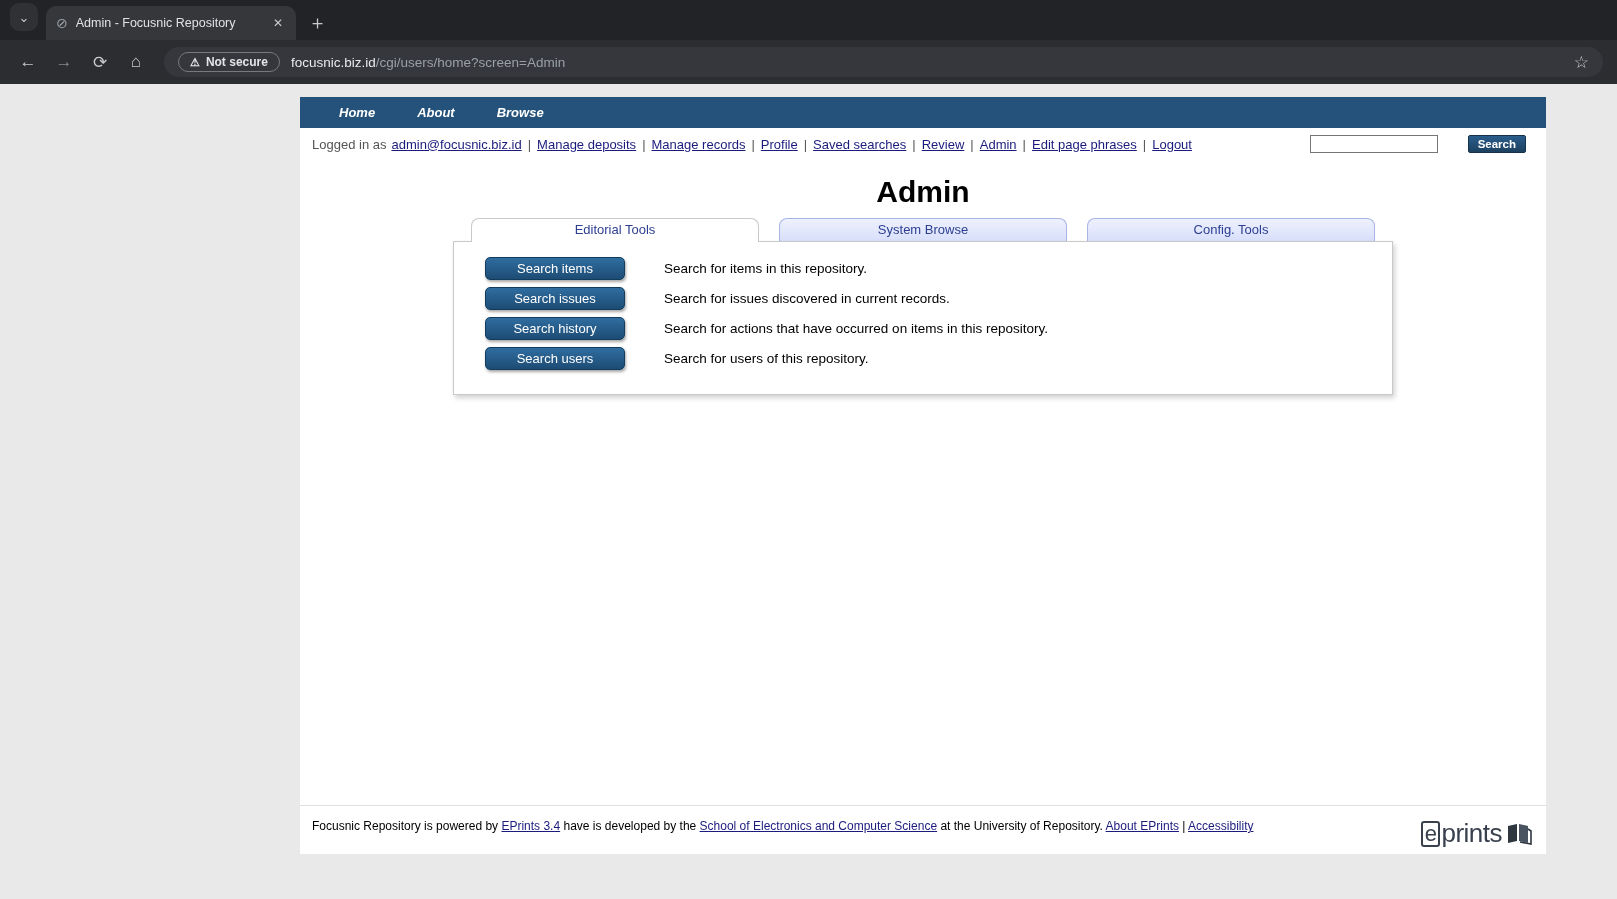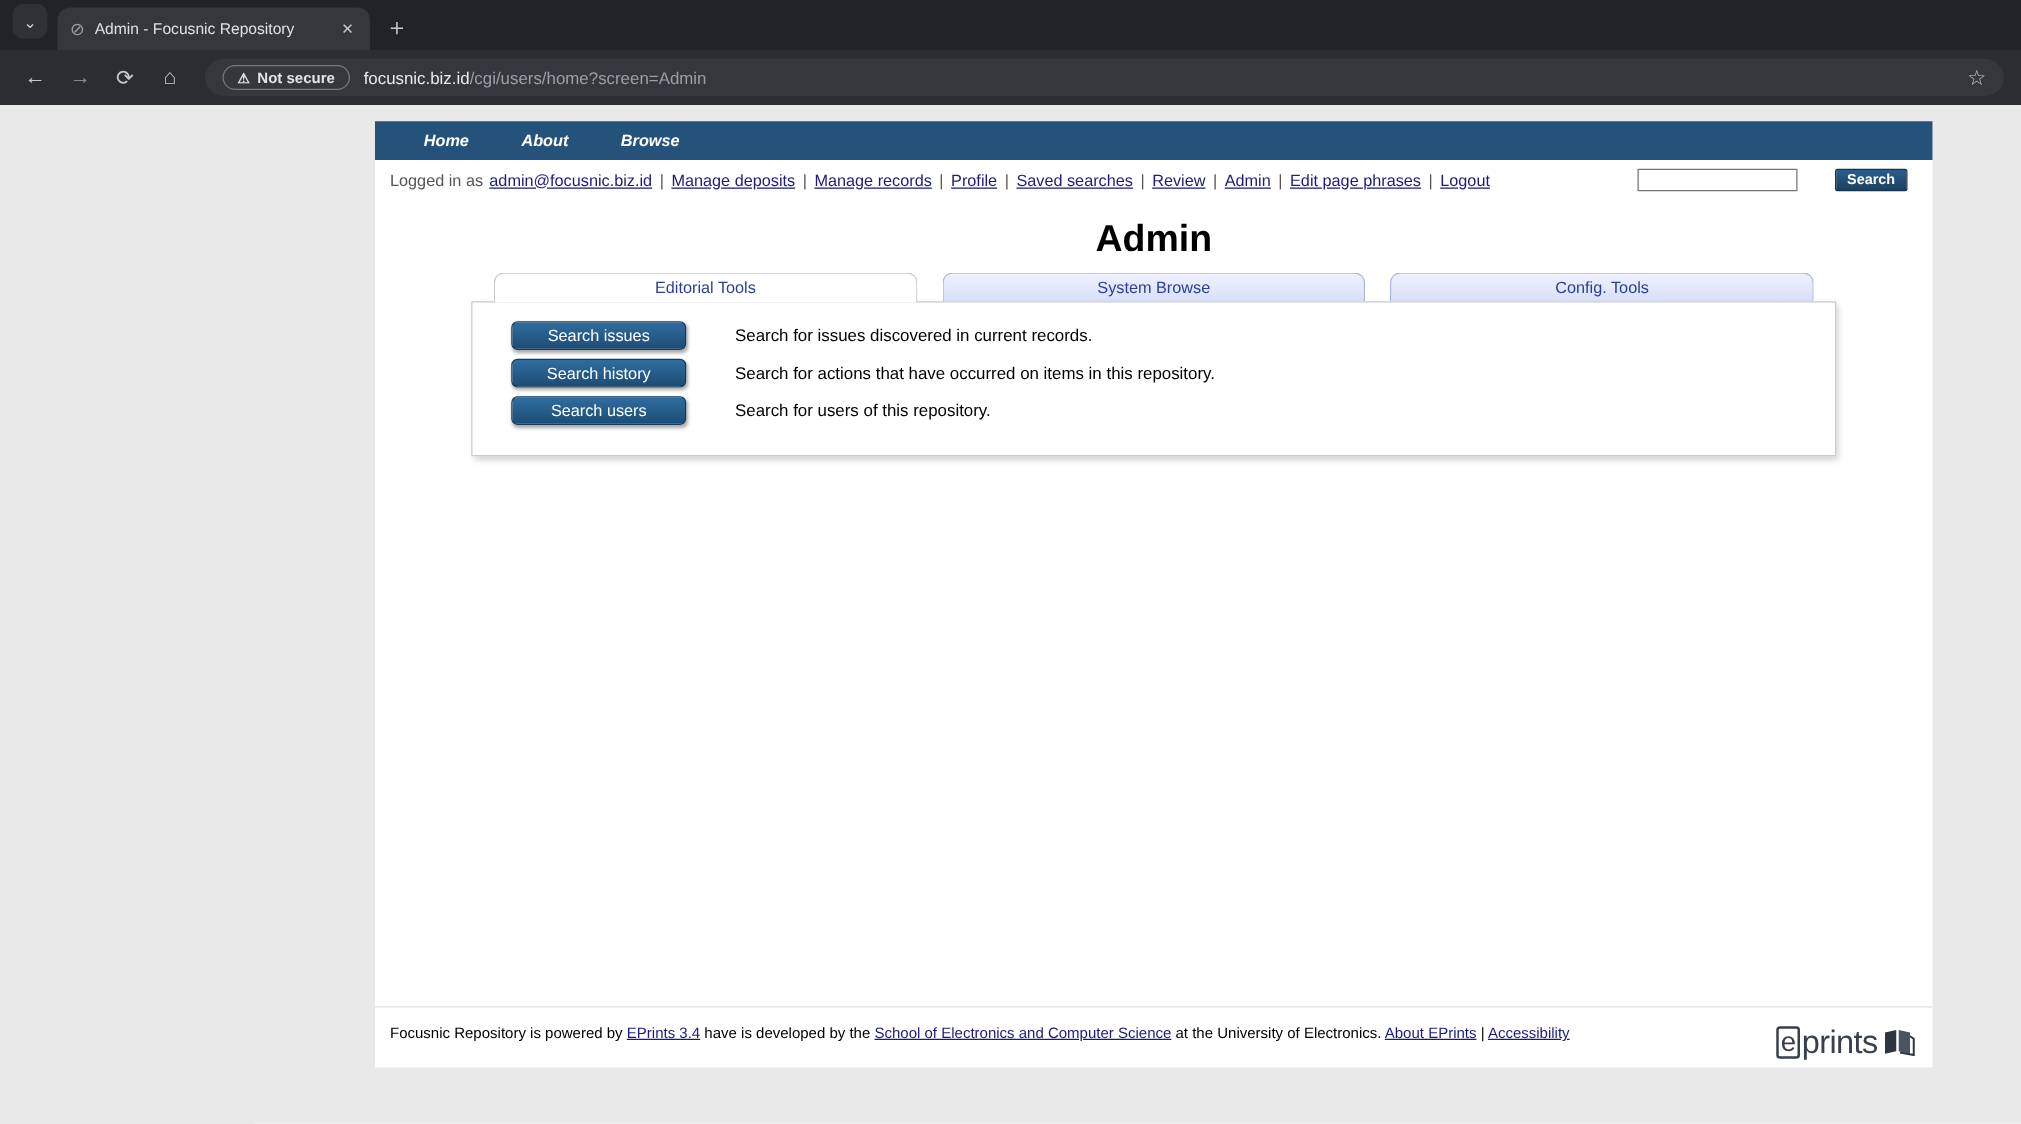--- a/index.html
+++ b/index.html
@@ -91,21 +91,21 @@
     border:1px solid #15334c; border-radius:2px;
     font-size:11.5px; font-weight:bold; padding:2px 9px; cursor:pointer;
     font-family:"Liberation Sans", sans-serif;
   }
 
   .page-title {
     text-align:center; font-size:30px; font-weight:bold; color:#000;
     margin:15px 0 9px;
   }
 
-  .tabs-wrap { width:1092px; margin:0 auto; position:relative; }
+  .tabs-wrap { width:940px; margin:0 auto; position:relative; }
   .tabs { display:flex; gap:20px; padding:0 18px; }
   .tab-item {
     flex:1; height:23px; line-height:22px; text-align:center;
     font-size:13px; color:#2c3f92; cursor:pointer;
     background:linear-gradient(#eef1fd,#d8dffa);
     border:1px solid #a9b6e4; border-bottom:none;
     border-radius:8px 8px 0 0; position:relative; z-index:1;
   }
   .tab-item.active {
     background:#fff; border-color:#c9c9c9; z-index:3;
@@ -218,41 +218,45 @@
 
   <div class="tabs-wrap">
     <div class="tabs">
       <div class="tab-item active">Editorial Tools</div>
       <div class="tab-item">System Browse</div>
       <div class="tab-item">Config. Tools</div>
     </div>
 
     <div class="panel">
       <div class="tool-row">
+        <button class="tool-btn">Search items</button>
+        <span class="tool-desc">Search for items in this repository.</span>
+      </div>
+      <div class="tool-row">
         <button class="tool-btn">Search issues</button>
         <span class="tool-desc">Search for issues discovered in current records.</span>
       </div>
       <div class="tool-row">
         <button class="tool-btn">Search history</button>
         <span class="tool-desc">Search for actions that have occurred on items in this repository.</span>
       </div>
       <div class="tool-row">
         <button class="tool-btn">Search users</button>
         <span class="tool-desc">Search for users of this repository.</span>
       </div>
     </div>
   </div>
 
   <div class="page-footer">
     <div class="footer-text">
       <span>Focusnic Repository is powered by</span>
       <a class="it">EPrints 3.4</a>
       <span>have is developed by the</span>
       <a>School of Electronics and Computer Science</a>
-      <span>at the University of Electronics.</span>
+      <span>at the University of Repository.</span>
       <a>About EPrints</a>
       <span>|</span>
       <a>Accessibility</a>
     </div>
     <div class="eprints-logo">
       <span class="logo-text">
         <span class="logo-e">e</span>
           <span>prints</span>
       </span>
       <svg class="logo-book" width="26" height="22" viewBox="0 0 26 22">

